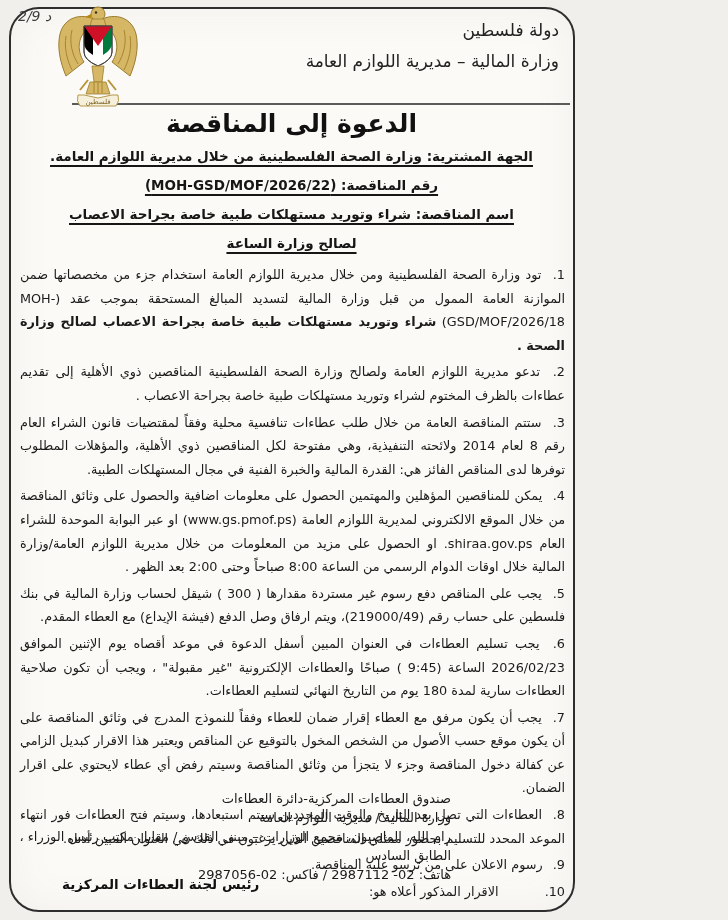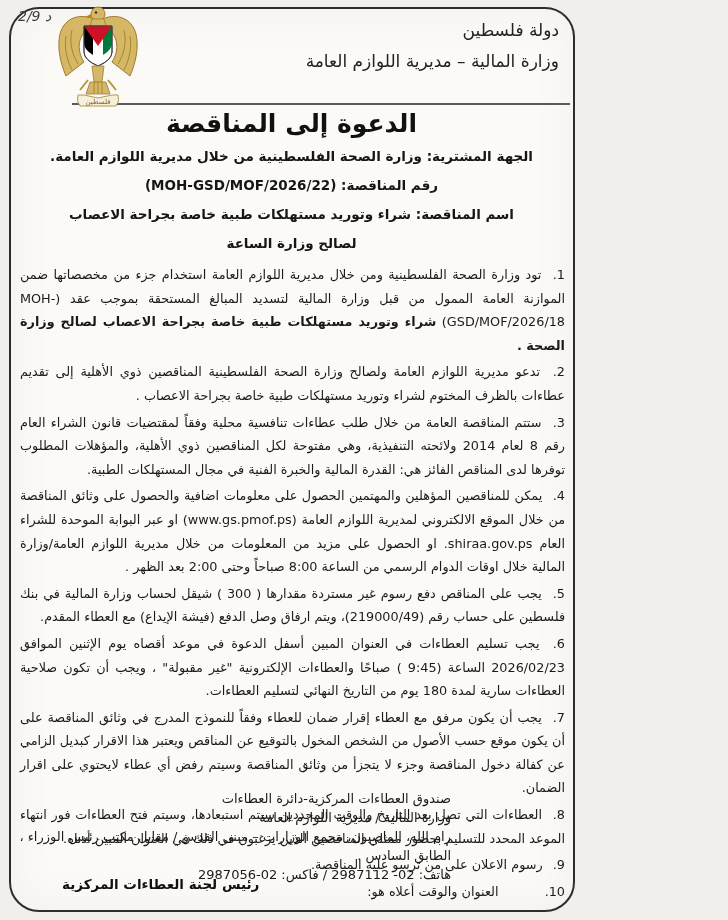--- a/index.html
+++ b/index.html
@@ -38,21 +38,21 @@
   .doc-title {
     position:absolute; top:109px; left:0; right:0;
     text-align:center; font-weight:bold; font-size:25px; color:#111;
   }
   .subtitles {
     position:absolute; top:148px; left:0; right:0;
     text-align:center; font-size:13.5px; font-weight:bold; color:#161616;
   }
   .subtitles .sline {
     line-height:17px; margin-bottom:12px;
-    text-underline-offset:4px; text-decoration-thickness:1.5px;
+    text-decoration:underline; text-underline-offset:4px; text-decoration-thickness:1.5px;
   }
   .tender-list {
     position:absolute; top:263px; right:18px; left:20px;
     font-size:12.8px; line-height:23.6px; text-align:justify; color:#1a1a1a;
   }
   .item { margin-bottom:3px; }
   .item .num { margin-left:6px; white-space:nowrap; }
   .item.wide-gap .num { margin-left:42px; }
   .address-block {
     position:absolute; top:789px; right:132px;
@@ -158,21 +158,21 @@
     <div class="item">
       <span class="num">8.</span>
       <span>العطاءات التي تصل بعد التاريخ والوقت المحددين سيتم استبعادها، وسيتم فتح العطاءات فور انتهاء الموعد المحدد للتسليم بحضور ممثلي المناقصين الذين يرغبون في ذلك في العنوان المبين أدناه.</span>
     </div>
     <div class="item">
       <span class="num">9.</span>
       <span>رسوم الاعلان على من ترسو عليه المناقصة.</span>
     </div>
     <div class="item wide-gap">
       <span class="num">10.</span>
-      <span>العنوان والوقت أعلاه هو:</span>
+      <span>الاقرار المذكور أعلاه هو:</span>
     </div>
   </div>
 
   <div class="address-block">
     <div>صندوق العطاءات المركزية-دائرة العطاءات</div>
     <div>وزارة المالية / مديرية اللوازم العامة</div>
     <div>رام الله، الماصيون، مجمع الوزارات – مبنى القدس / مقابل مكتب رئيس الوزراء ، الطابق السادس .</div>
     <div>هاتف: 02- 2987112 / فاكس: 02-2987056</div>
   </div>
 

